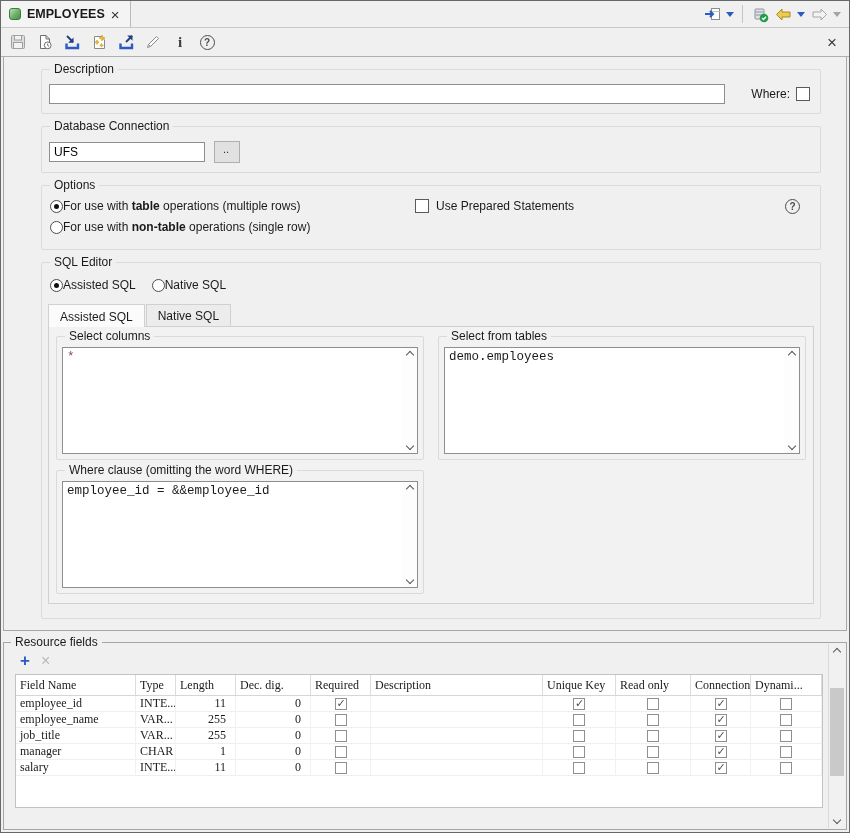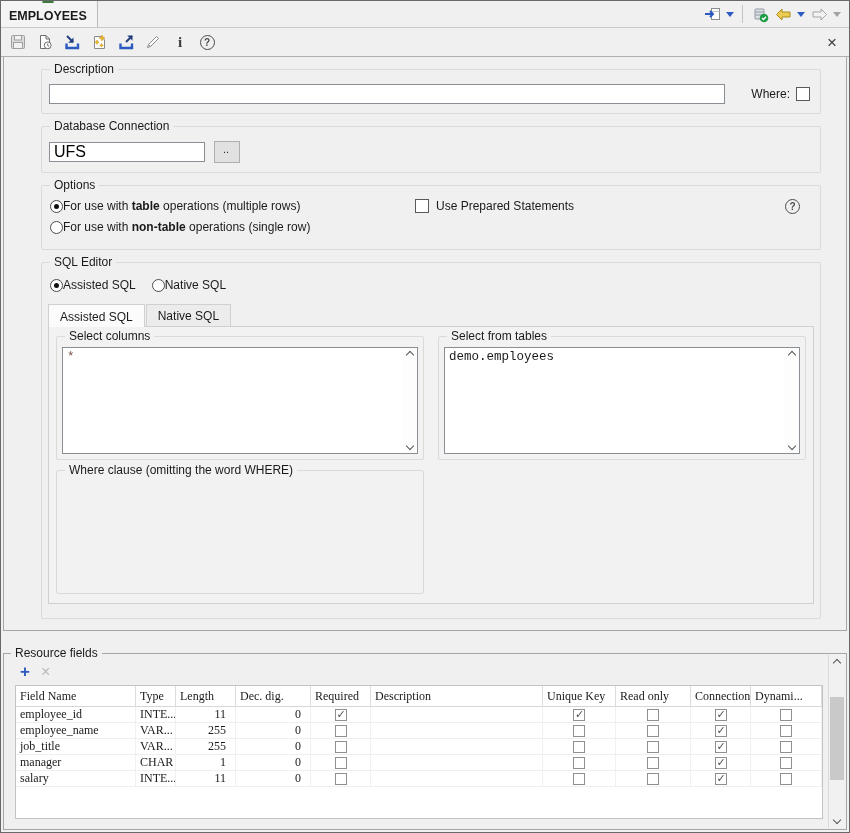--- a/index.html
+++ b/index.html
@@ -7,21 +7,21 @@
   body { font-family:"Liberation Sans", sans-serif; font-size:12px; color:#1a1a1a; }
 
   .window {
     width:850px; height:833px; background:#f0f0f0;
     border:1px solid #686868; position:relative; overflow:hidden;
     display:flex; flex-direction:column;
   }
 
   
   .tabbar { height:27px; display:flex; align-items:stretch; border-bottom:1px solid #c9c9c9; background:#f0f0f0; }
-  .doc-tab { display:flex; align-items:center; gap:6px; padding:0 10px 0 8px; background:#f4f4f4; border-right:1px solid #b9b9b9;flex-direction:column; }
+  .doc-tab { display:flex; align-items:center; gap:6px; padding:0 10px 0 8px; background:#f4f4f4; border-right:1px solid #b9b9b9; }
   .doc-tab .title { font-weight:bold; font-size:12.5px; }
   .doc-tab .tab-close { font-size:15px; color:#333; line-height:1; cursor:default; }
   .db-cube { width:12px; height:12px; border-radius:3px; border:1px solid #3f7a3f;
     background:linear-gradient(135deg,#b9e2b4 0%, #6cb06a 55%, #4c8f4c 100%); }
   .tabbar-right { margin-left:auto; display:flex; align-items:center; gap:5px; padding-right:8px; }
   .tb-ico { width:18px; height:17px; display:flex; align-items:center; justify-content:center; }
   .dd-tri { width:0; height:0; border-left:4px solid transparent; border-right:4px solid transparent; border-top:5px solid var(--accent,#2b5ac0); }
   .dd-tri.gray { border-top-color:#a3a3a3; }
   .vsep { width:1px; height:18px; background:#c4c4c4; margin:0 3px; }
 
@@ -33,21 +33,21 @@
   .help-circle { width:15px; height:15px; border-radius:50%; border:1.4px solid #4c4c4c; display:flex; align-items:center; justify-content:center; font-size:10px; font-weight:bold; color:#4c4c4c; }
 
   
   .main { height:574px; margin:0 2px; border:1px solid #a6a6a6; border-top:none; background:#f0f0f0; overflow:hidden; }
 
   .group { position:relative; border:1px solid #dadada; border-radius:2px; margin:12px 25px 0 37px; background:#f0f0f0; }
   .group-label { position:absolute; top:-8px; left:8px; background:inherit; padding:0 4px; white-space:nowrap; }
 
   
   .desc-row { display:flex; align-items:center; padding:14px 10px 9px 7px; }
-  .txt-input { height:20px; border:1px solid #8a8f96; background:#fff; padding:0 4px; font-family:"Liberation Sans",sans-serif; font-size:16px; }
+  .txt-input { height:20px; border:1px solid #8a8f96; background:#fff; padding:0 4px; font-family:"Liberation Sans",sans-serif; font-size:12px; }
   .desc-input { flex:0 0 676px; }
   .debug-wrap { margin-left:auto; display:flex; align-items:center; gap:6px; }
   .checkbox { width:14px; height:14px; border:1px solid #5a5a5a; background:#fff; flex:none; }
 
   
   .dbc-row { display:flex; align-items:center; padding:14px 10px 9px 7px; }
   .dbc-input { width:156px; }
   .browse-btn { margin-left:9px; width:26px; height:22px; background:#e1e1e1; border:1px solid #aeaeae; font-size:11px; color:#333; display:flex; align-items:center; justify-content:flex-start; padding:0 0 6px 8px; }
 
   
@@ -70,21 +70,21 @@
   .sqlbox { flex:1; display:flex; background:#fff; border:1px solid #8a8f96; overflow:hidden; }
   .sql-text { flex:1; padding:2px 4px; font-family:"Liberation Mono","DejaVu Sans Mono",monospace; font-size:12.5px; white-space:pre; color:#1a1a1a; }
   .star-col { color:#7d4a4a; }
   .kw { color:var(--kw,#0000d0); font-weight:bold; }
   .vscroll { width:15px; display:flex; flex-direction:column; justify-content:space-between; align-items:center; padding:4px 0; background:#fdfdfd; }
   .chev { width:6px; height:6px; border-left:1.4px solid #565656; border-top:1.4px solid #565656; }
   .chev.up { transform:rotate(45deg); }
   .chev.down { transform:rotate(-135deg); }
 
   
-  .bottom { flex:1; position:relative; margin:22px 2px 2px; border:1px solid #a6a6a6; background:#f0f0f0; }
+  .bottom { flex:1; position:relative; margin:11px 2px 2px; border:1px solid #a6a6a6; background:#f0f0f0; }
   .bottom-label { position:absolute; top:-8px; left:7px; background:#f0f0f0; padding:0 4px; }
   .rf-actions { display:flex; align-items:center; gap:11px; padding:11px 0 6px 16px; }
   .add-btn { color:var(--accent,#4a7ab5); font-size:17px; font-weight:bold; line-height:14px; }
   .del-btn { color:#b9b9b9; font-size:16px; line-height:14px; }
 
   .fields-table { margin-left:11px; width:808px; height:134px; border:1px solid #c3c3c3; background:#fff; overflow:hidden; }
   .trow { display:grid; grid-template-columns:120px 40px 60px 75px 60px 172px 73px 75px 60px 1fr; align-items:stretch;font-family:Liberation Serif, serif; }
   .thead { height:21px; border-bottom:1px solid #d6d6d6; }
   .th { padding:3px 4px 0; border-right:1px solid #dcdcdc; white-space:nowrap; overflow:hidden; }
   .tr { height:16px; border-bottom:1px solid #efefef; }
@@ -275,20 +275,27 @@
             <div class="sql-text">demo.employees</div>
             <div class="vscroll">
               <span class="chev up"></span>
               <span class="chev down"></span>
             </div>
           </div>
         </div>
 
         <div class="inner-group" style="background:#f2f2f2;">
           <span class="group-label">Where clause (omitting the word WHERE)</span>
+          <div class="sqlbox">
+            <div class="sql-text">employee_id = &amp;&amp;employee_id</div>
+            <div class="vscroll">
+              <span class="chev up"></span>
+              <span class="chev down"></span>
+            </div>
+          </div>
         </div>
 
       </div>
     </div>
   </div>
 
   <div class="bottom">
     <span class="bottom-label">Resource fields</span>
     <div class="rf-actions">
       <span class="add-btn">+</span>

